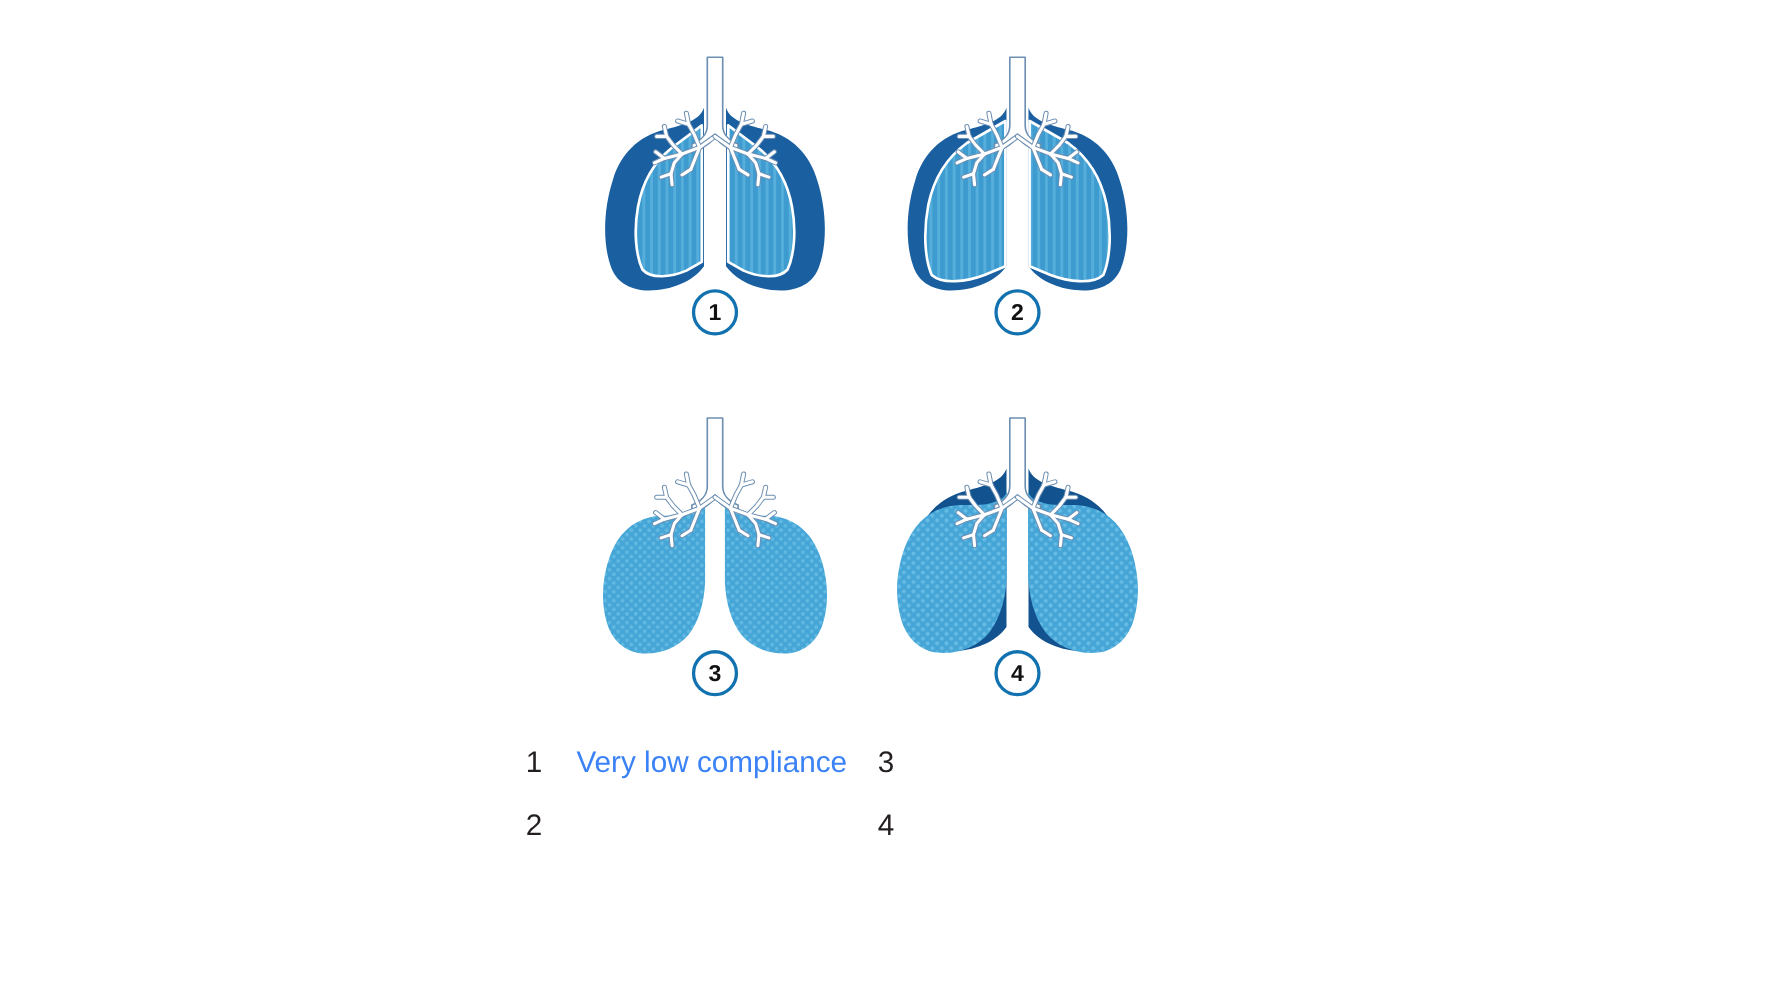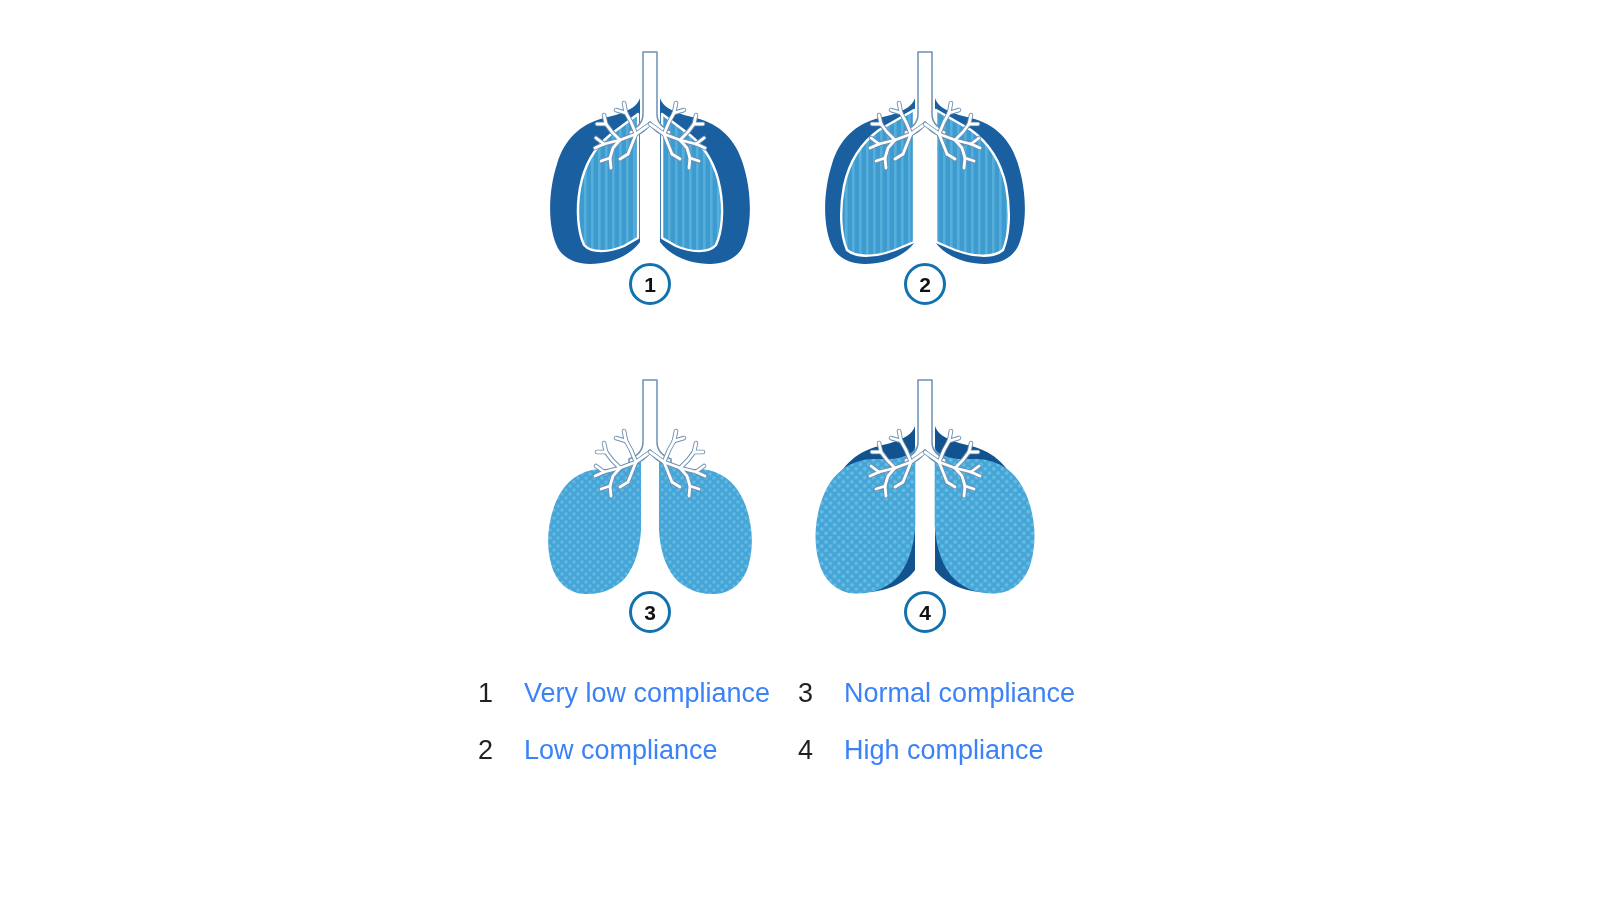--- a/index.html
+++ b/index.html
@@ -536,25 +536,22 @@
     <span>4</span>
   </div>
 
   <div class="legend">
     <div class="legend-item">
       <span class="legend-num">1</span>
       <span class="legend-label">Very low compliance</span>
     </div>
     <div class="legend-item">
       <span class="legend-num">3</span>
-      <span class="legend-label">Normal compliance</span>
     </div>
     <div class="legend-item">
       <span class="legend-num">2</span>
-      <span class="legend-label">Low compliance</span>
     </div>
     <div class="legend-item">
       <span class="legend-num">4</span>
-      <span class="legend-label">High compliance</span>
     </div>
   </div>
 
 </div>
 
 </body></html>

